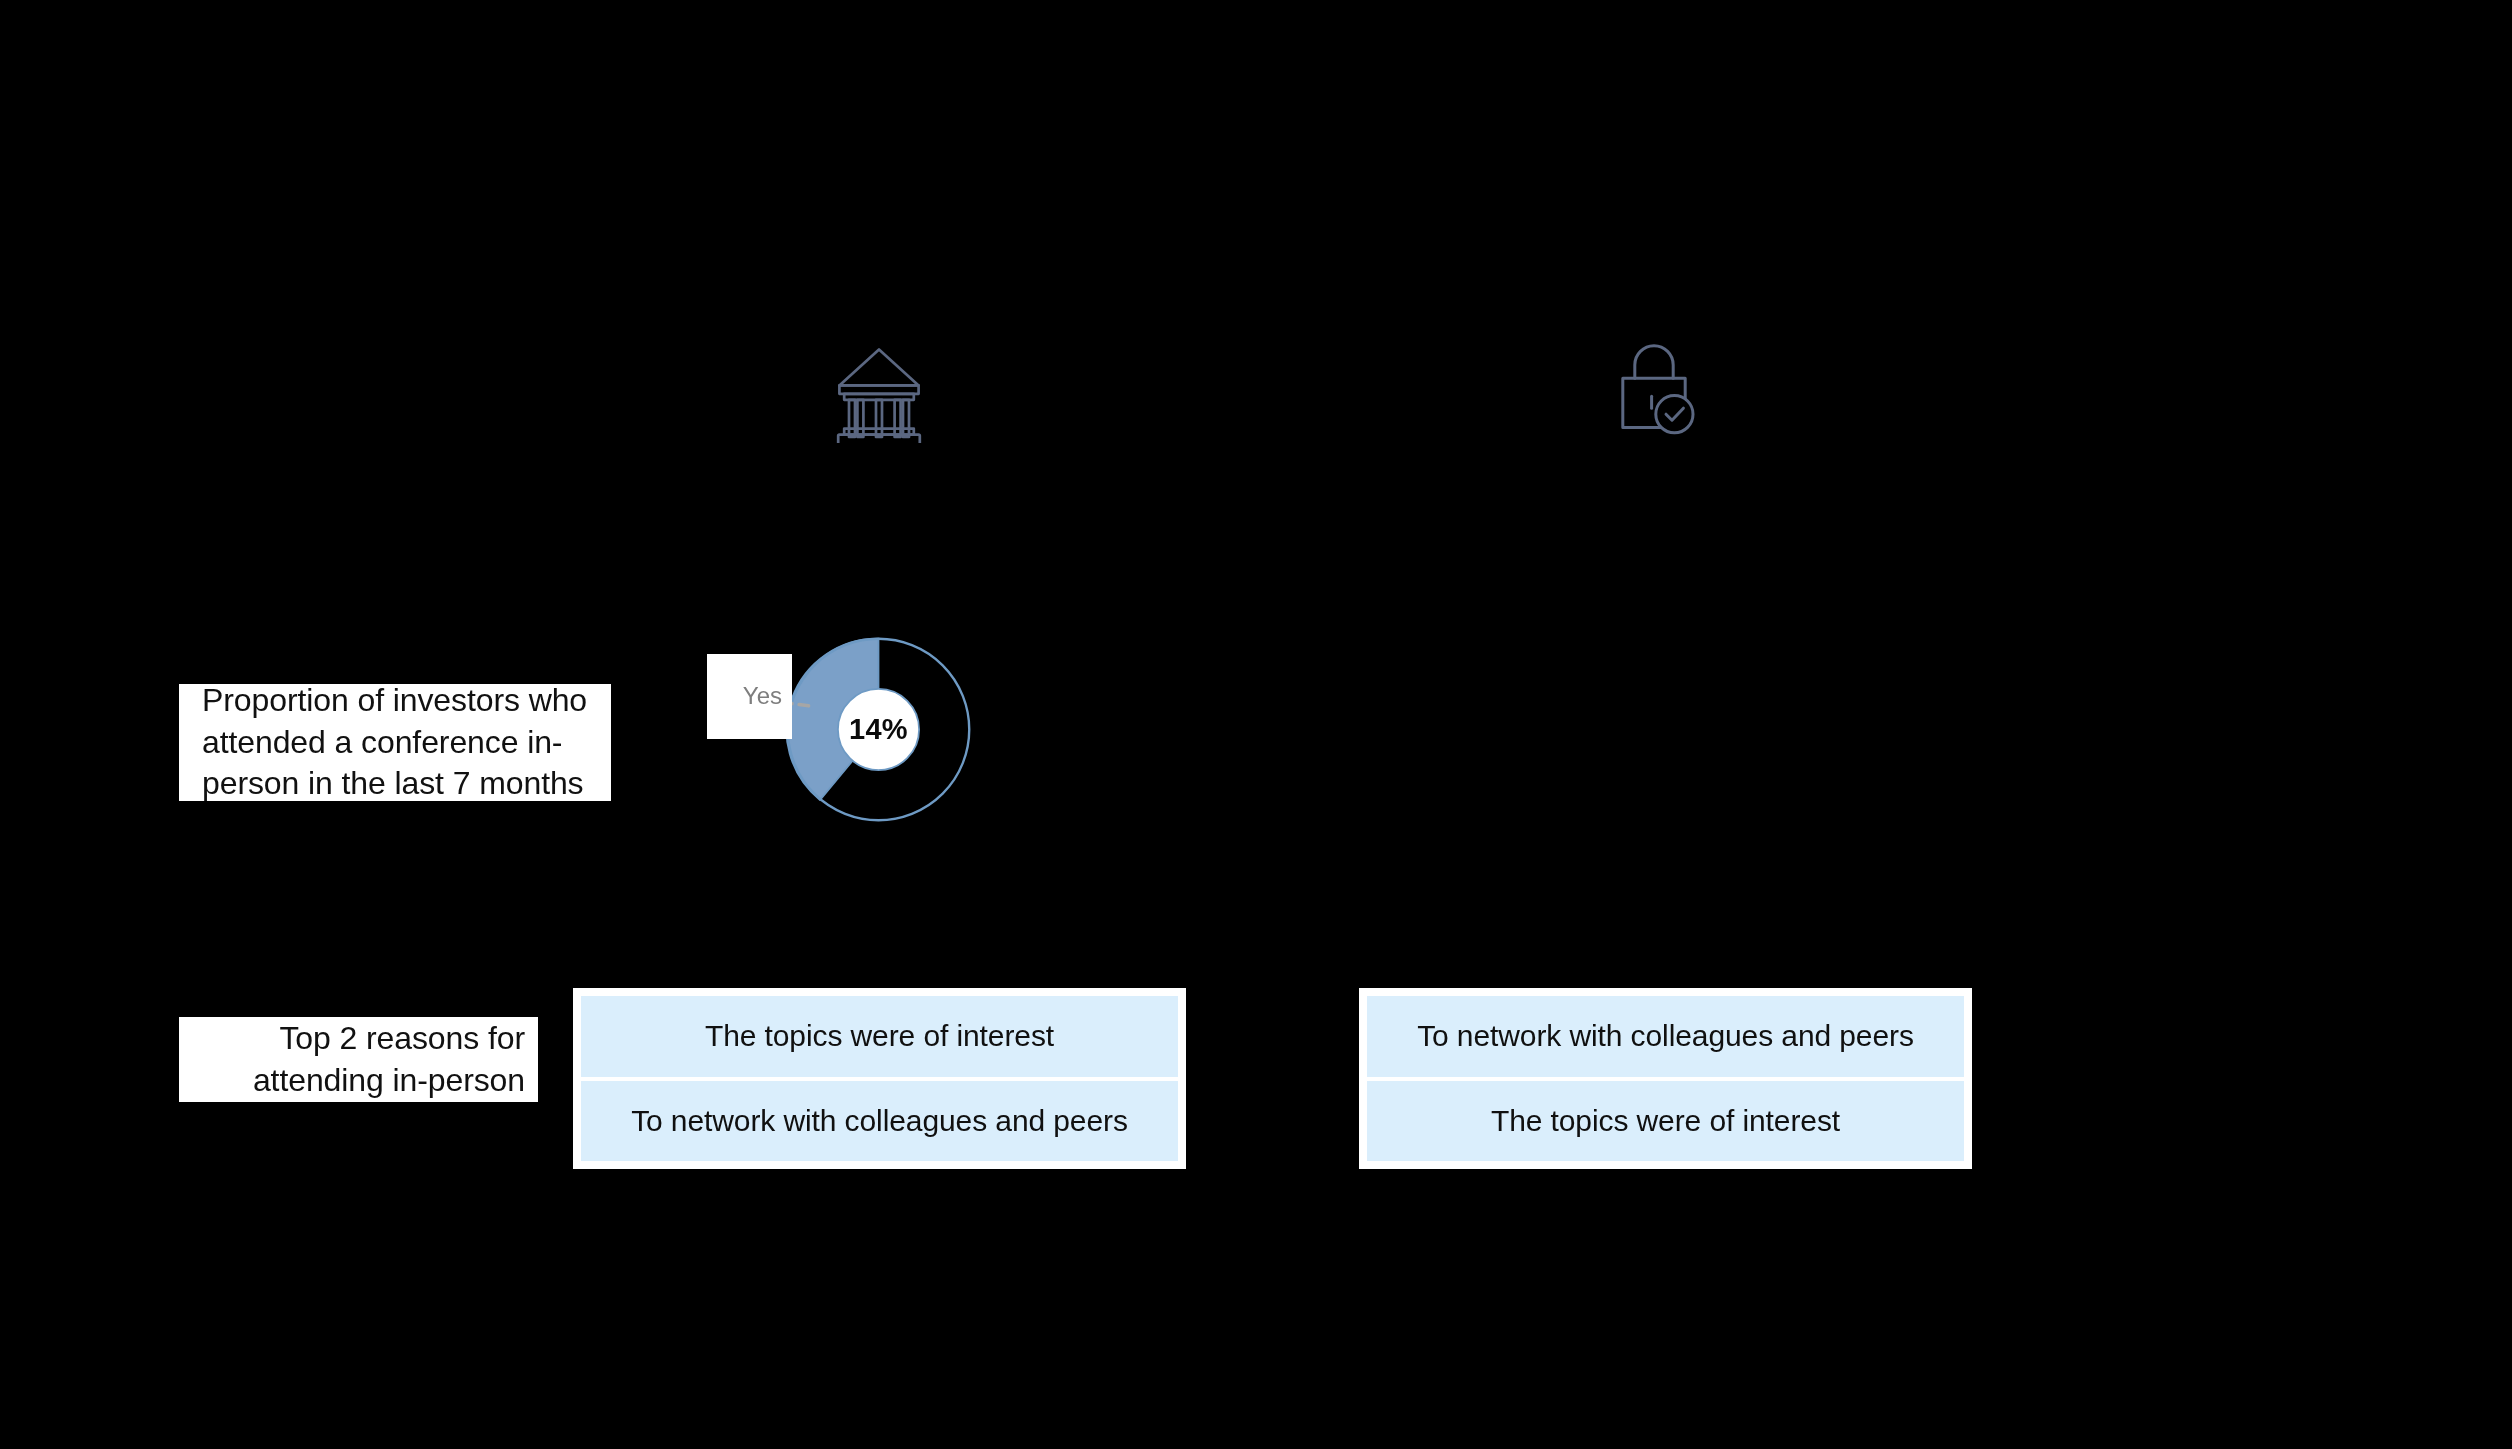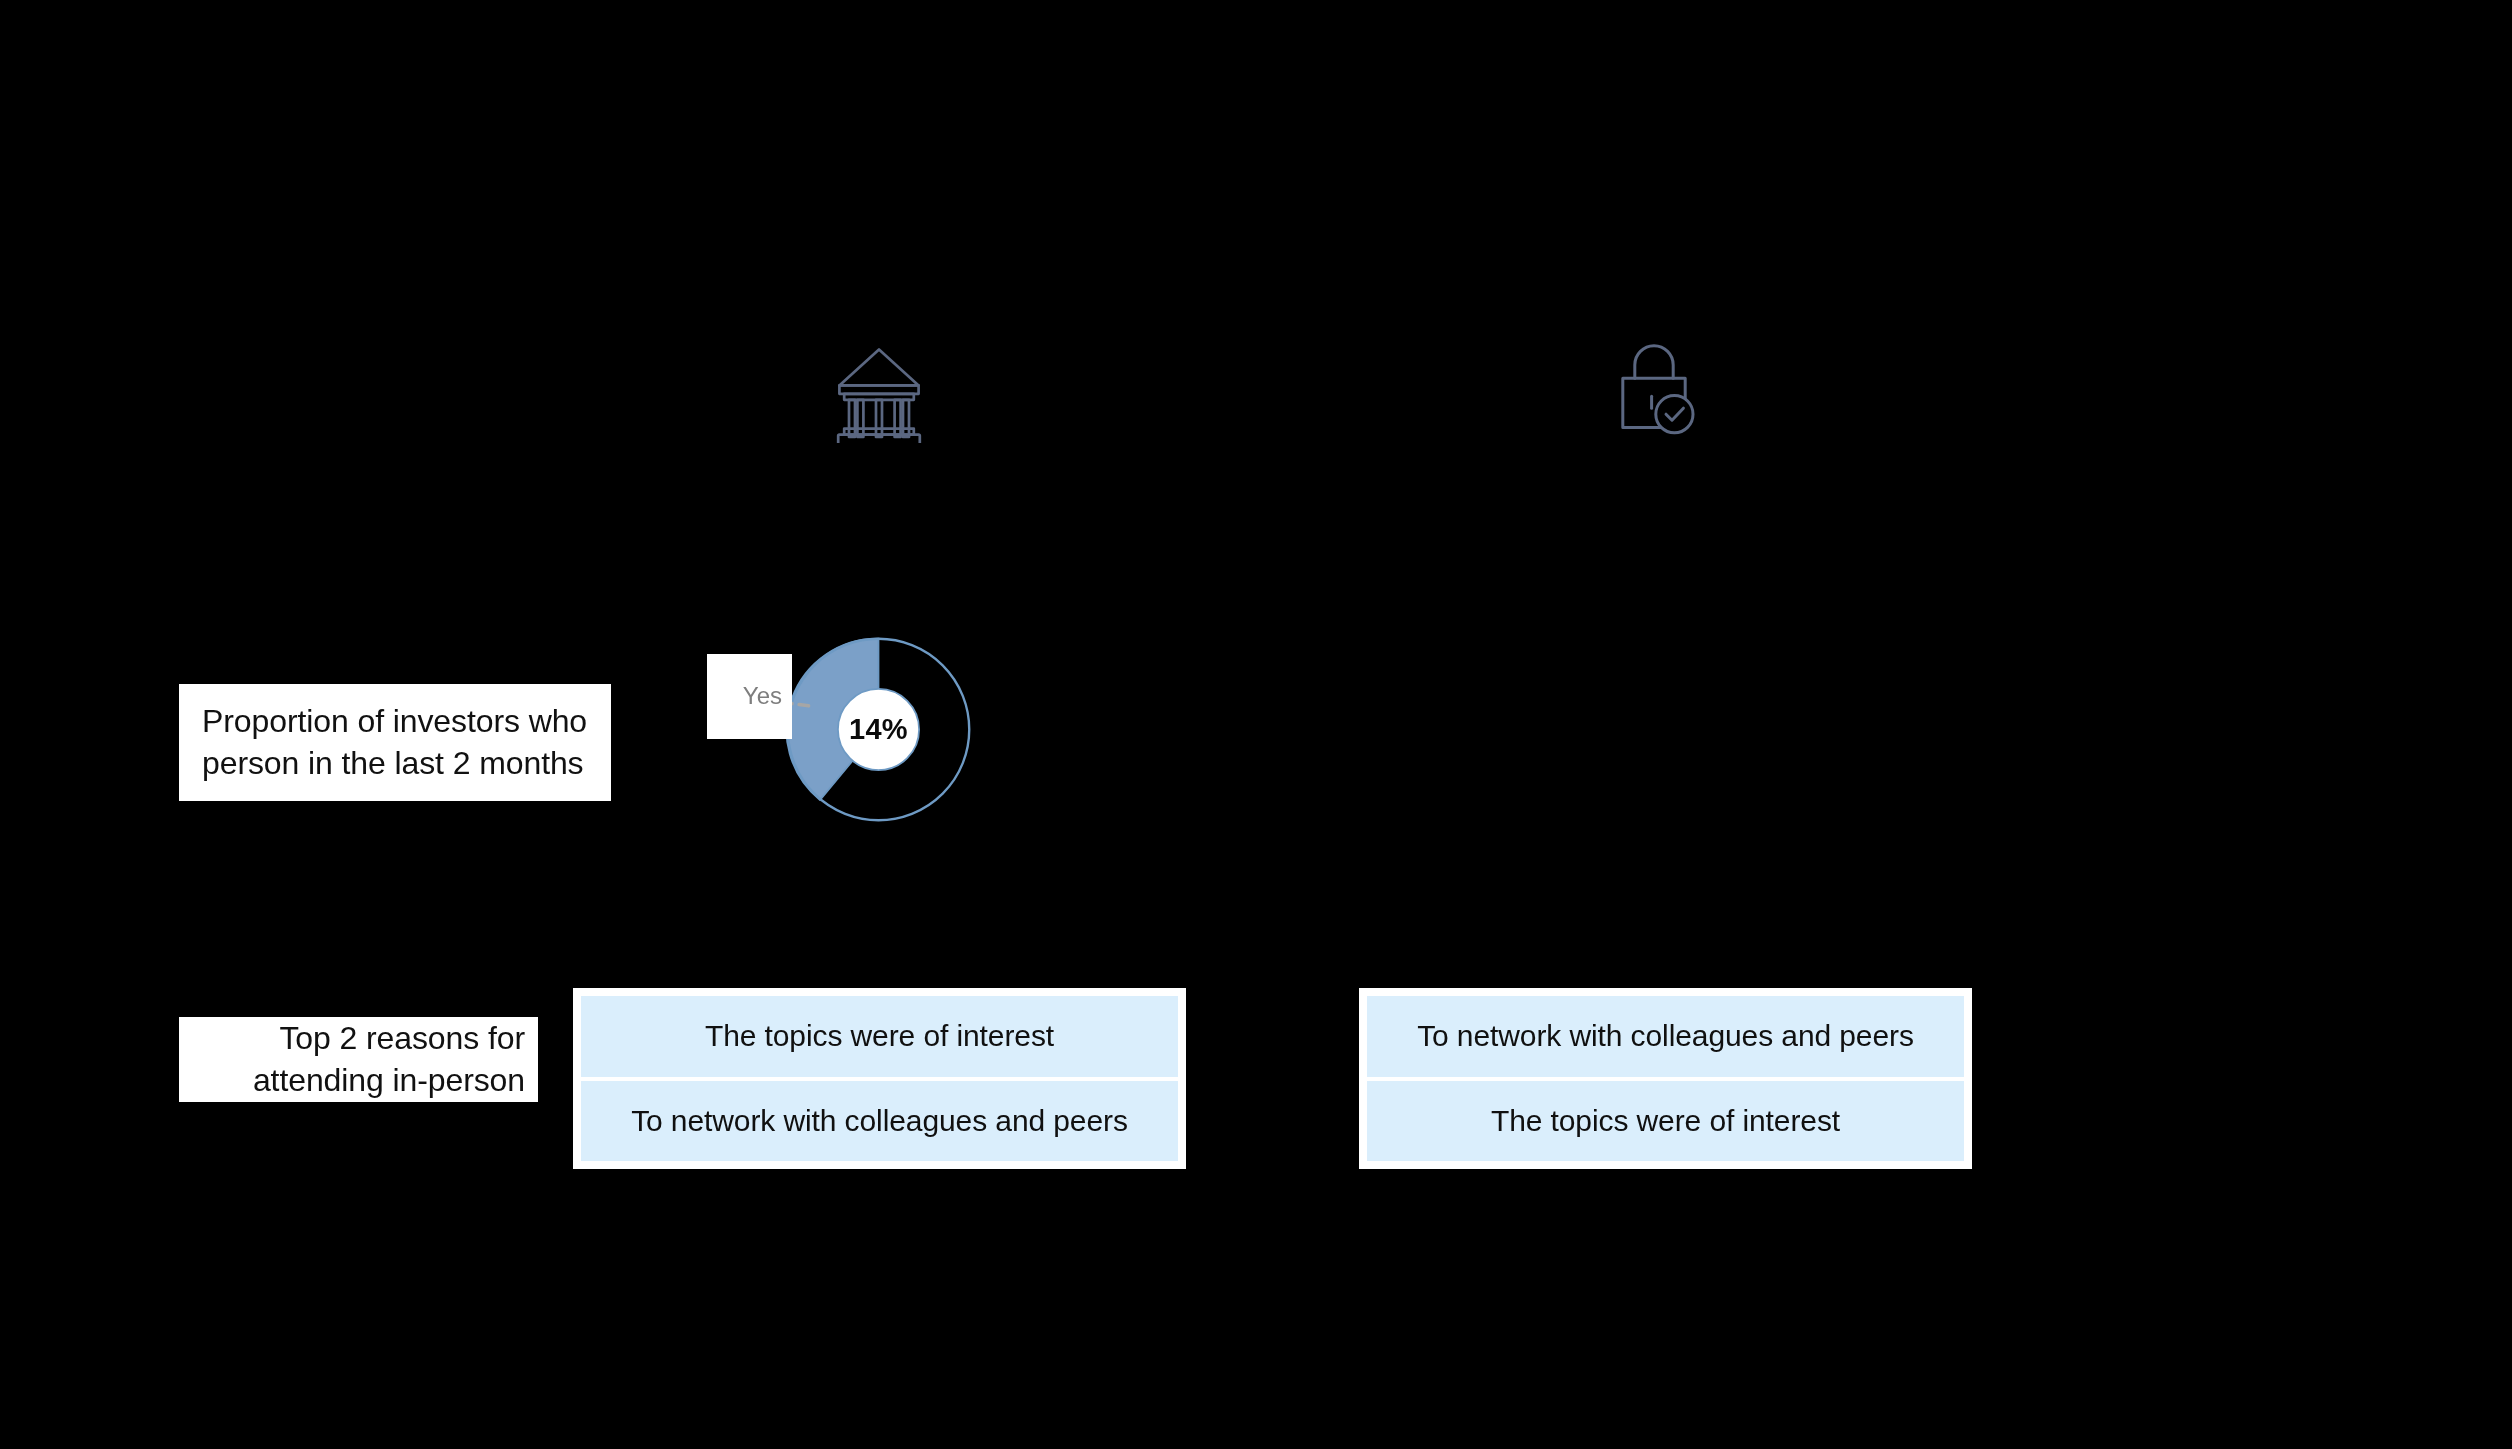--- a/index.html
+++ b/index.html
@@ -142,21 +142,22 @@
         <rect x="18" y="62" width="104" height="82"></rect>
         <line x1="66" y1="92" x2="66" y2="112"></line>
         <circle cx="104" cy="122" r="31" fill="#000000"></circle>
         <path d="M90 122 L100 132 L119 112"></path>
       </svg>
     </span>
   </div>
 
   <div class="row-label" style="left:179px; top:684px; width:432px; height:117px;">
     <span>Proportion of investors who</span>
-    <span>person in the last 2 months</span>
+    <span>attended a conference in-</span>
+    <span>person in the last 7 months</span>
   </div>
 
   <div class="row-label" style="left:179px; top:1017px; width:359px; height:85px;text-align:right;">
     <span>Top 2 reasons for</span>
     <span>attending in-person</span>
   </div>
 
   <div class="donut-wrap" style="left:777px; top:628px;">
     <svg viewBox="0 0 340 340">
 

